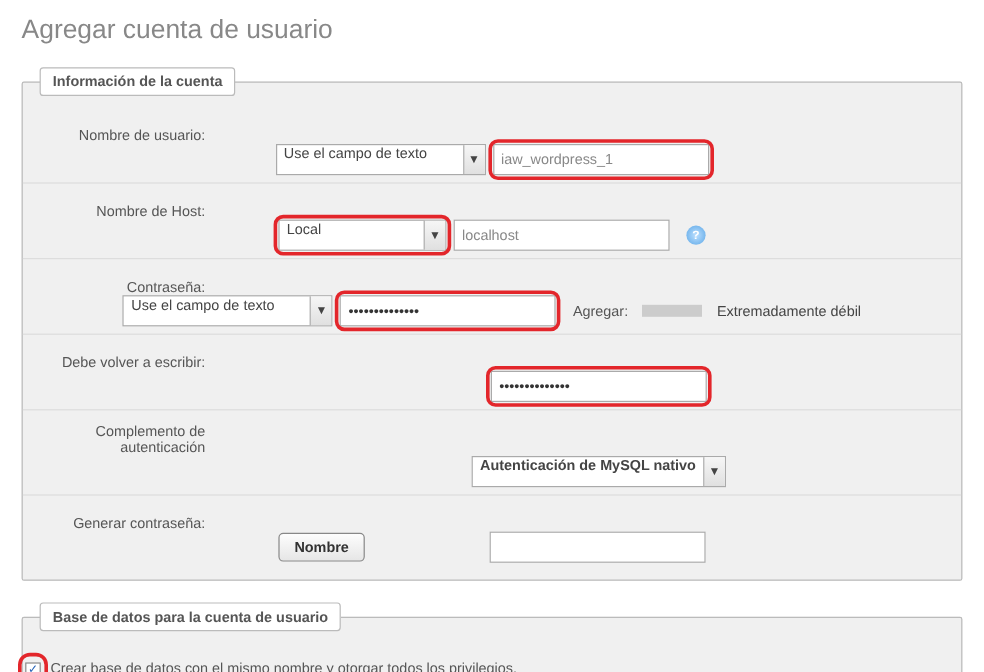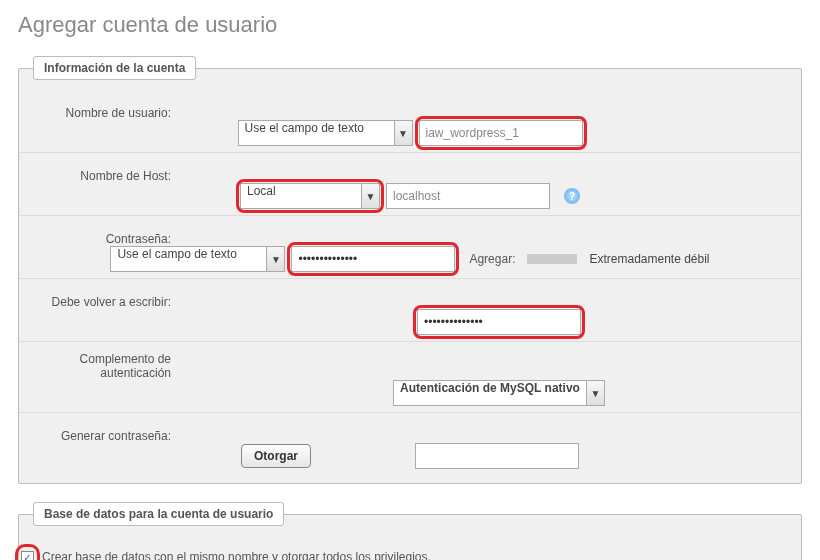--- a/index.html
+++ b/index.html
@@ -85,21 +85,21 @@
   .select-wrap.wide .sel-text { min-width: 155px; }
   .select-wrap.auth .sel-text { min-width: 170px; font-weight: bold; }
   .select-wrap.host .sel-text { min-width: 120px; }
   input.text {
     height: 26px;
     border: 1px solid #aaa;
     background: #fff;
     padding: 0 6px;
     font-size: 12px;
     color: #888;
-    width: 164px;
+    width: 180px;
   }
   .hl { position: relative; }
   .hl::after {
     content: "";
     position: absolute;
     inset: -4px -4px -4px -4px;
     border: 3px solid #e3262b;
     border-radius: 8px;
     pointer-events: none;
   }
@@ -231,21 +231,21 @@
       <div class="select-wrap auth">
         <span class="sel-text">Autenticación de MySQL nativo</span>
         <span class="sel-btn">▼</span>
       </div>
     </div>
   </div>
 
   <div class="row">
     <div class="label">Generar contraseña:</div>
     <div class="controls">
-      <span class="btn">Otorgar</span>
+      <span class="btn">Nombre</span>
       <span style="width:92px;display:inline-block"></span>
       <input class="text" type="text" value="" style="">
     </div>
   </div>
 </fieldset>
 
 <fieldset>
   <legend>Base de datos para la cuenta de usuario</legend>
   <div class="db-opts">
     <div class="db-opt">

